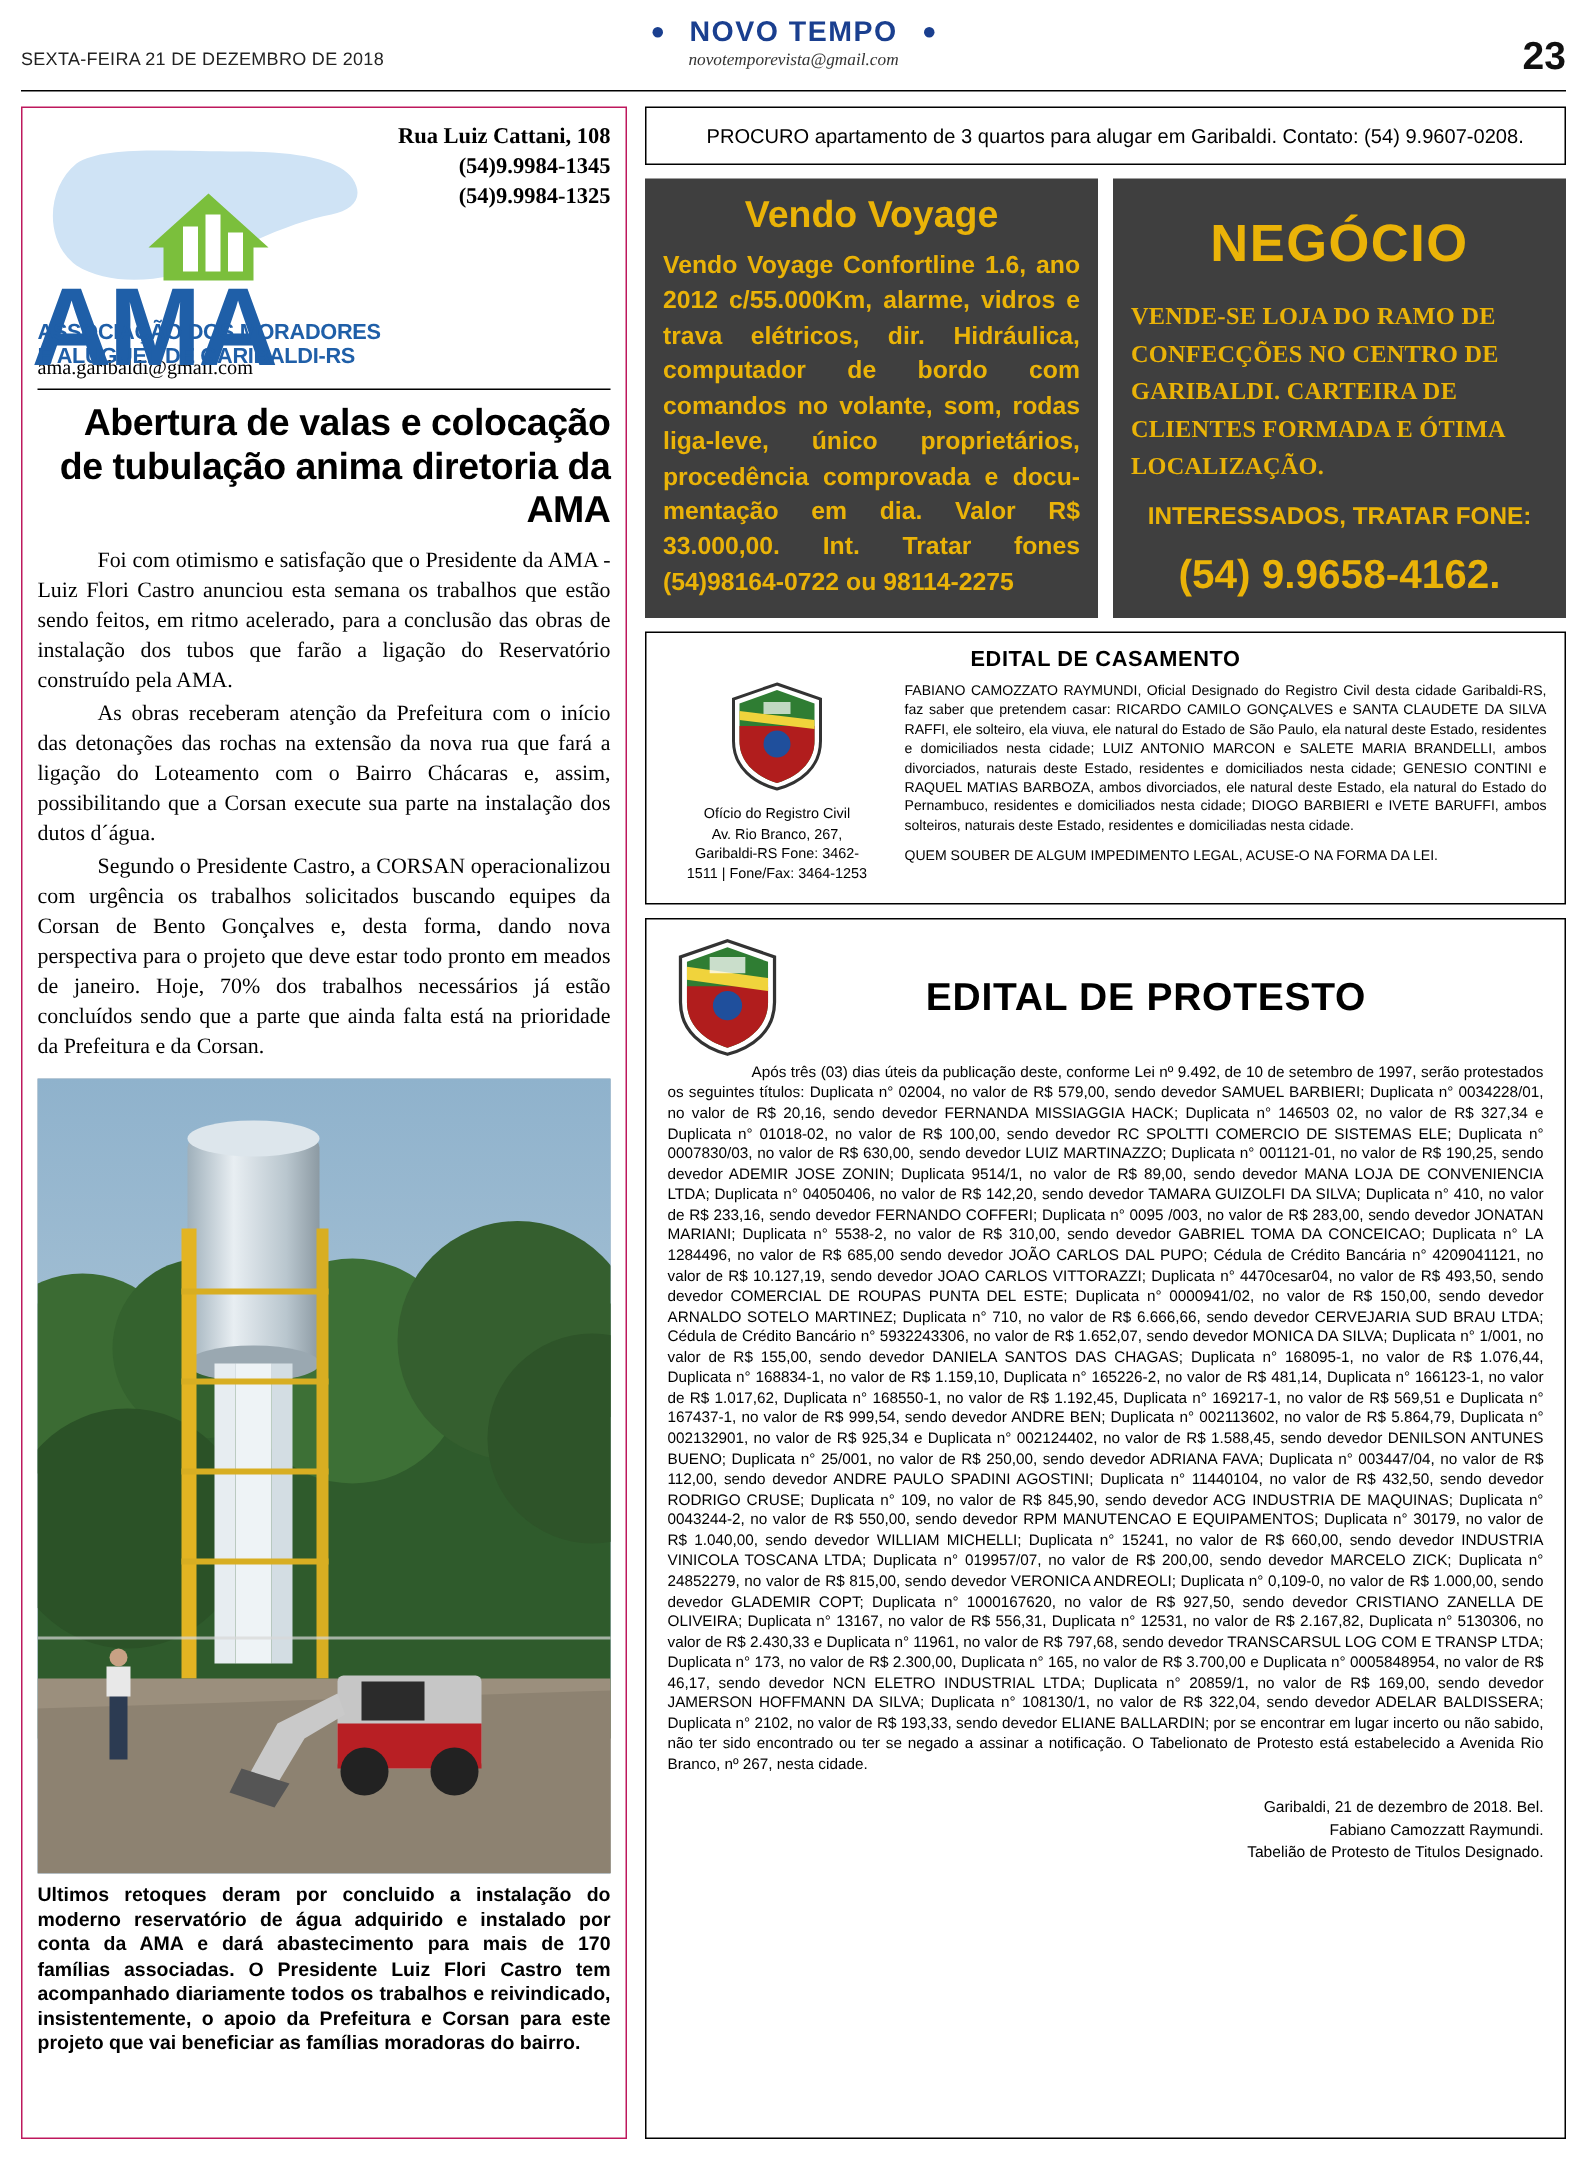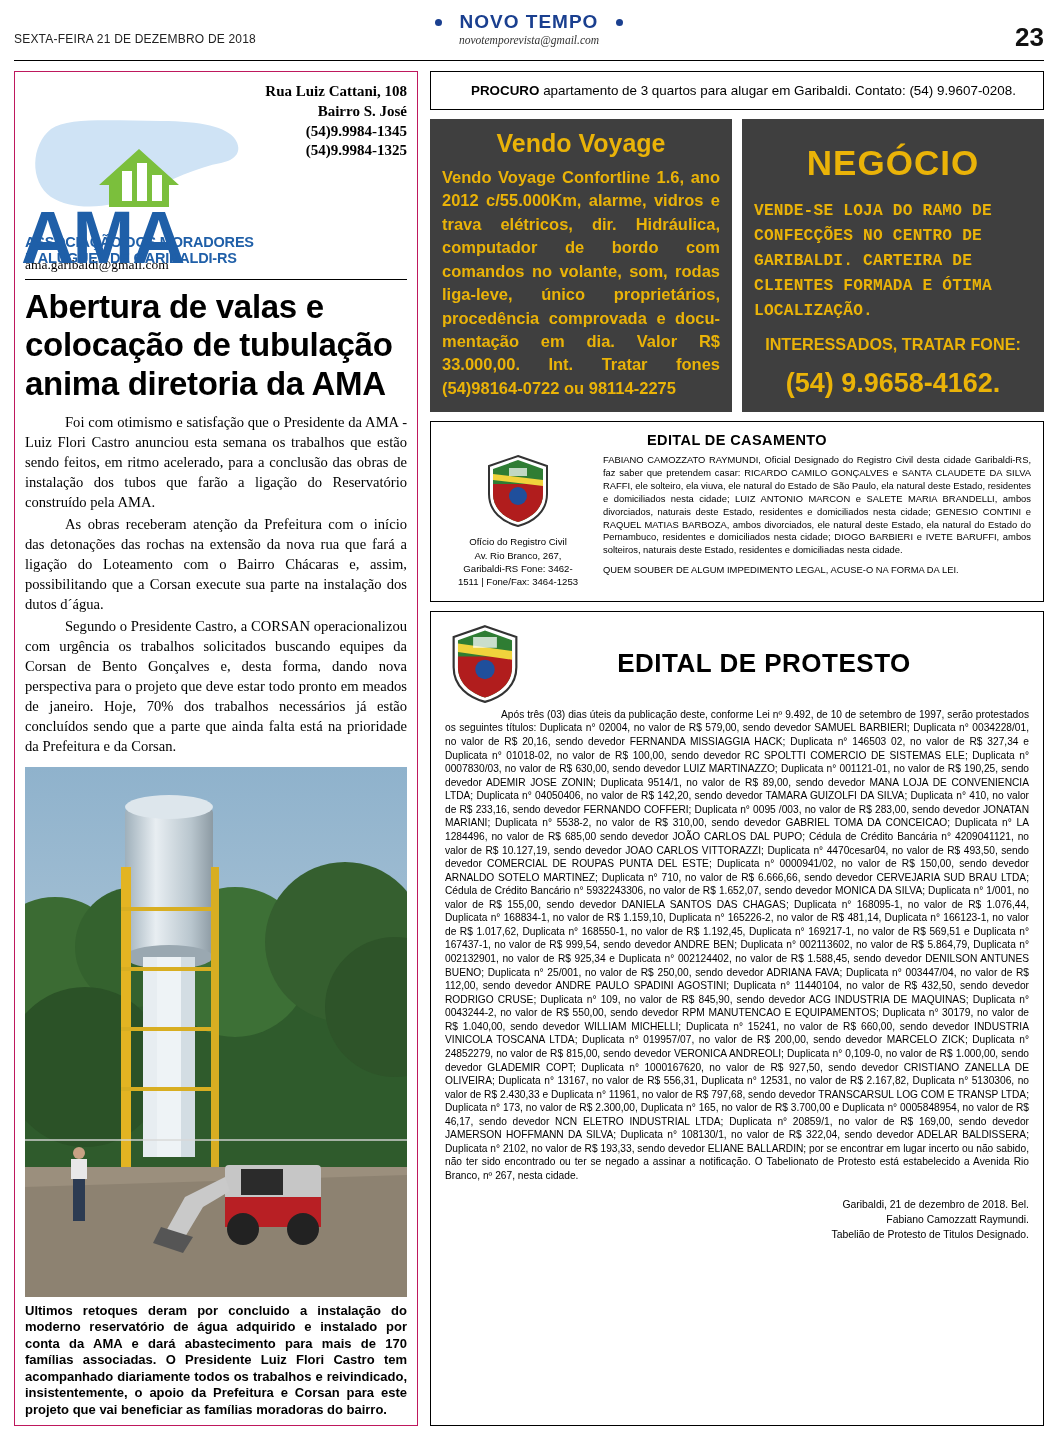--- a/index.html
+++ b/index.html
@@ -122,24 +122,25 @@
     font-family: "Liberation Serif", serif;
     font-size: 13.5px;
     margin-top: -14px;
     margin-bottom: 6px;
   }
   .hr-thin { border-top: 1px solid #000; margin: 4px 0 8px 0; }
 
   .headline {
     font-family: "Liberation Sans", sans-serif;
     font-weight: bold;
-    font-size: 33px;
+    font-size: 25px;
     line-height: 1.16;
     letter-spacing: -0.3px;
     margin: 6px 0 10px 0;
+    text-align: right;
   }
   .body-text p {
     font-family: "Liberation Serif", serif;
     font-size: 14.6px;
     line-height: 1.37;
     text-align: justify;
     margin: 0 0 2px 0;
     text-indent: 40px;
   }
 
@@ -164,21 +165,21 @@
   
   .box {
     border: 1px solid #000;
     box-sizing: border-box;
   }
   .procuro {
     padding: 11px 12px;
     font-family: "Liberation Sans", sans-serif;
     font-size: 13.4px;
   }
-  .procuro b { font-weight: bold; padding-left: 28px; }
+  .procuro b { font-weight: normal; padding-left: 28px; }
 
   .ads-row {
     display: flex;
     gap: 10px;
   }
   .ad-dark {
     background: #3f3f3f;
     color: #eab308;
     box-sizing: border-box;
     padding: 10px 12px 12px 12px;
@@ -201,21 +202,21 @@
     margin: 14px 0 16px 0;
   }
   .ad-body {
     font-family: "Liberation Sans", sans-serif;
     font-weight: bold;
     font-size: 16.5px;
     line-height: 1.42;
     text-align: justify;
   }
   .ad-body-neg {
-    font-family: Liberation Mono, monospace;
+    font-family: Liberation Serif, serif;
     font-weight: bold;
     font-size: 16.2px;
     line-height: 1.55;
     text-align: left;
     letter-spacing: 0.2px;
   }
   .ad-phone {
     font-family: "Liberation Sans", sans-serif;
     font-weight: bold;
     font-size: 27px;
@@ -319,21 +320,20 @@
     <div class="mast-page">23</div>
   </div>
   <div class="rule"></div>
 
   <div class="columns">
 
     <div class="col-left">
 
       <div class="ama-head">
         <div>Rua Luiz Cattani, 108</div>
-        <div>Bairro S. José</div>
         <div>(54)9.9984-1345</div>
         <div>(54)9.9984-1325</div>
       </div>
 
       <div class="ama-logo-wrap">
         <svg class="ama-logo-svg" width="300" height="160" viewBox="0 0 300 160">
           <path d="M30 18 C10 34 8 70 30 86 C52 100 90 98 118 84 C150 68 178 56 200 52 C215 49 222 40 214 28 C206 16 180 10 140 10 C92 10 48 6 30 18 Z" fill="#cfe3f5"></path>
           <path d="M78 74 L118 38 L158 74 L148 74 L148 96 L88 96 L88 74 Z" fill="#7bbf3c"></path>
           <rect x="101" y="60" width="10" height="30" fill="#ffffff"></rect>
           <rect x="116" y="52" width="10" height="38" fill="#ffffff"></rect>

